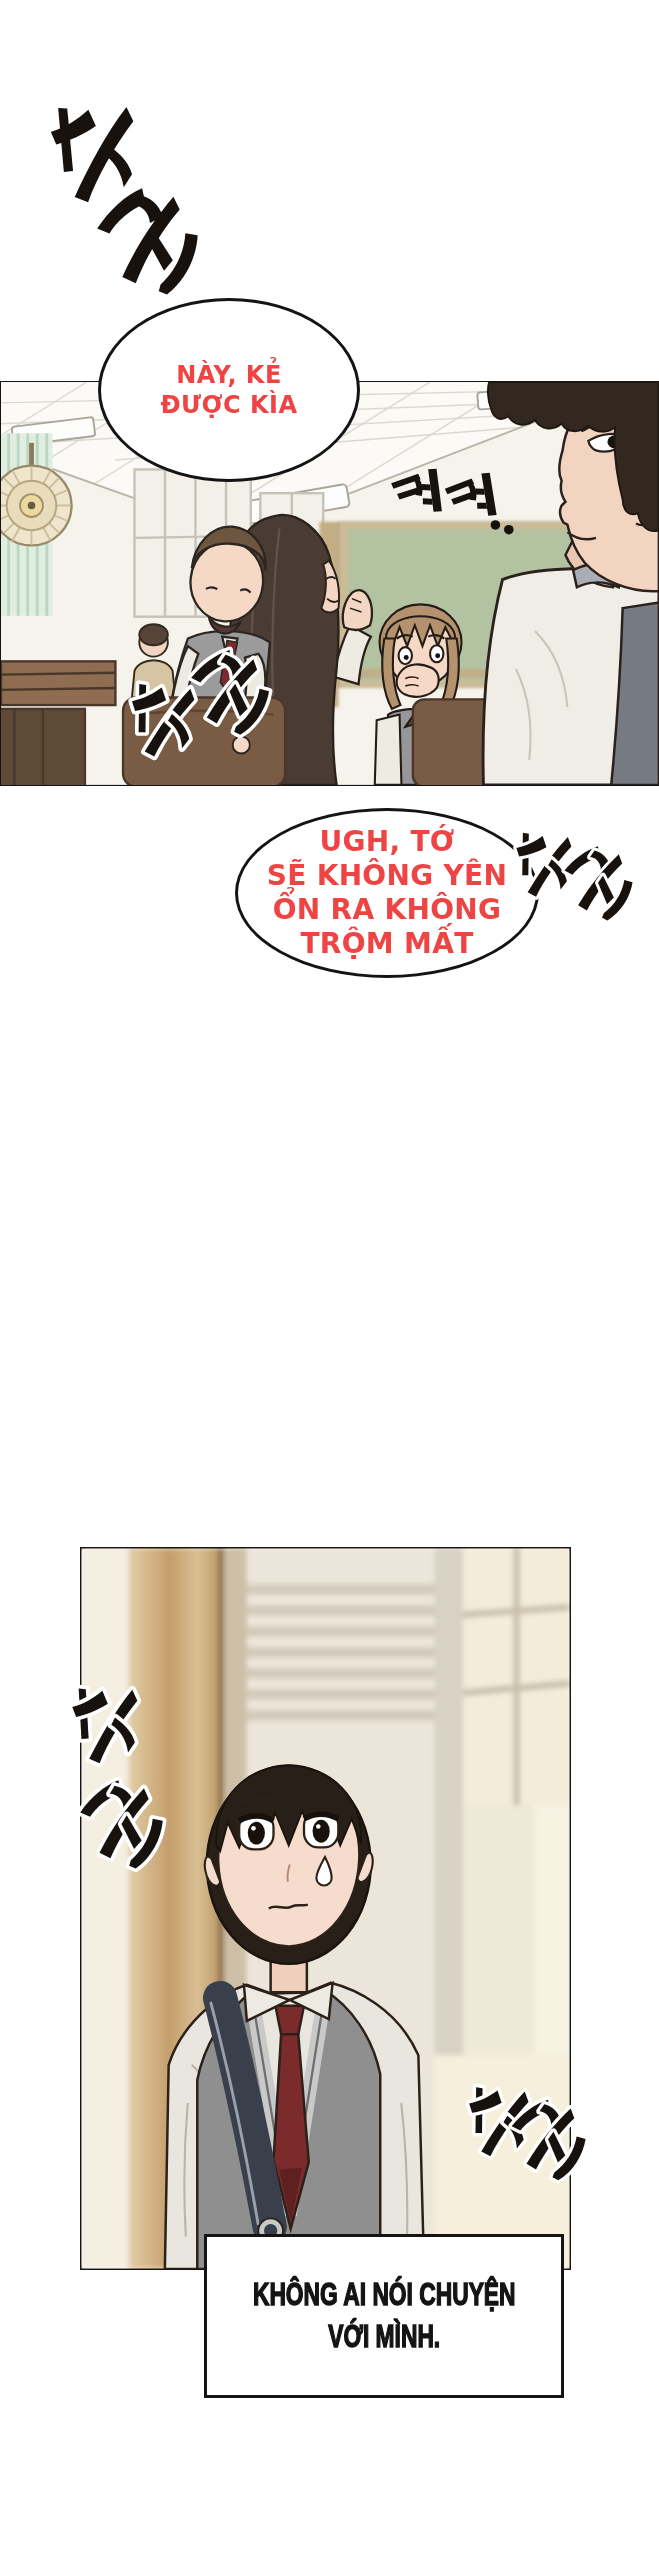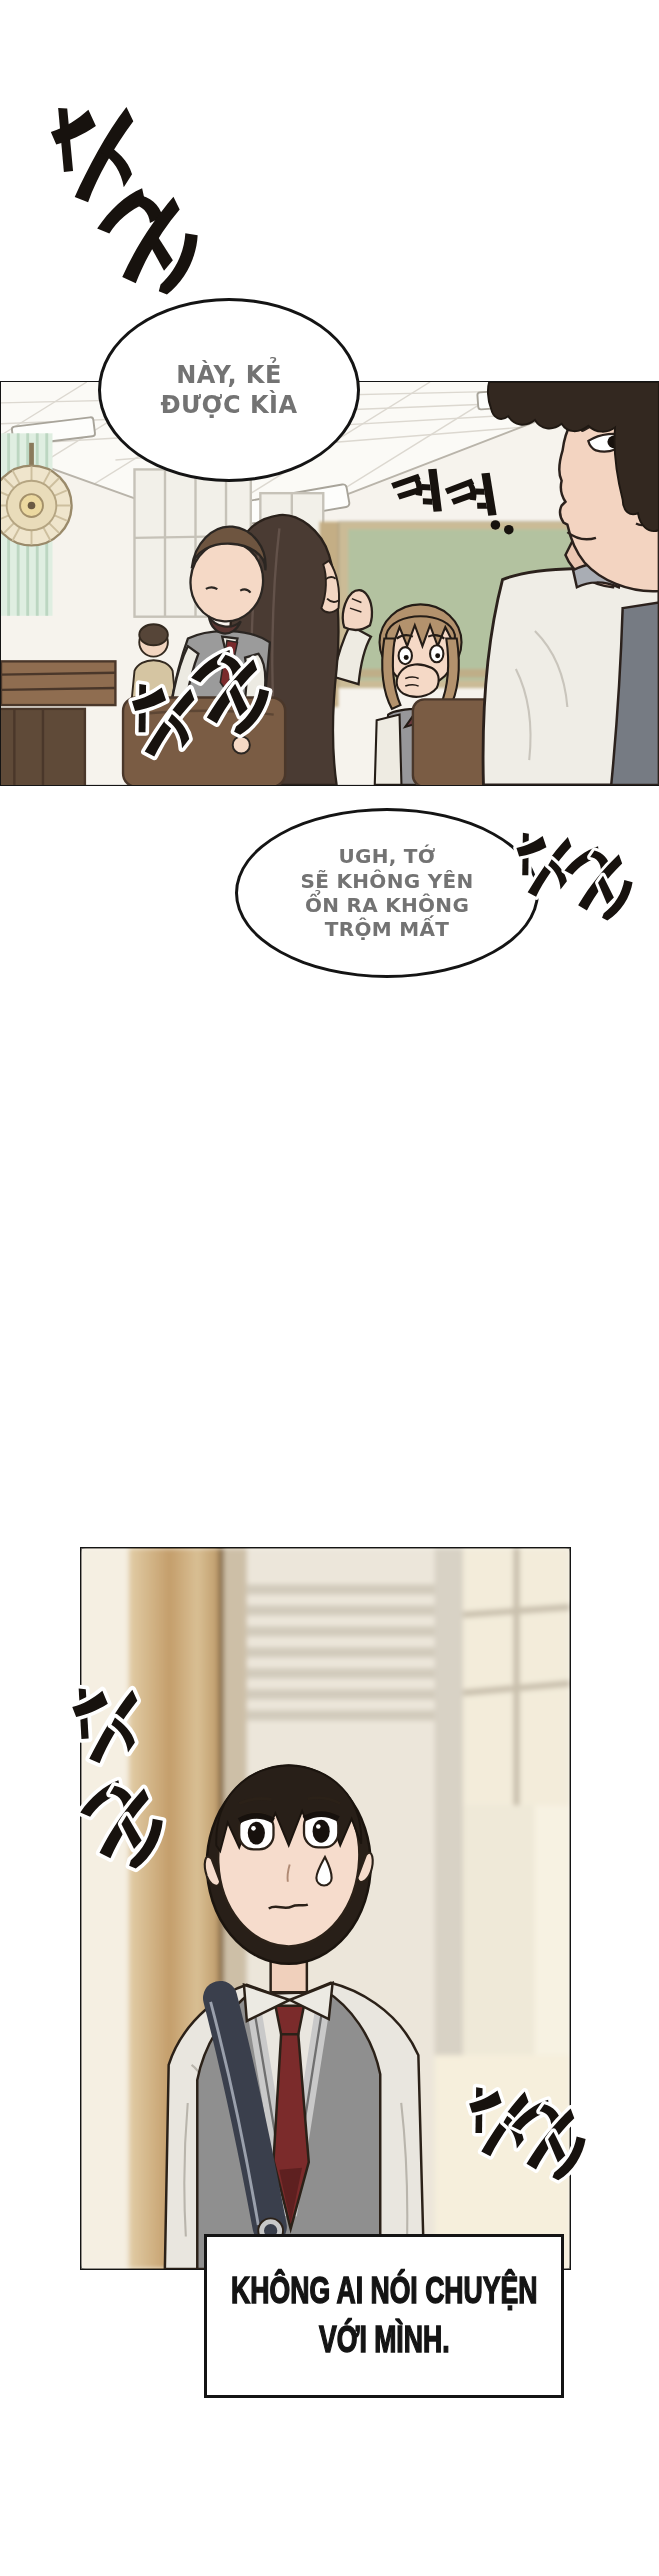--- a/index.html
+++ b/index.html
@@ -6,30 +6,30 @@
   .page{position:relative;width:660px;height:2576px;background:#ffffff;overflow:hidden;
         font-family:"DejaVu Sans",sans-serif;}
   
   .panel{position:absolute;background:#f7f4ee;border:2.9px solid #141414;box-sizing:border-box;z-index:1;}
   #panel1{left:0;top:398;width:660px;height:405px;top:381px;}
   #panel2{left:80px;top:1547px;width:491px;height:723px;}
   .panel svg{position:absolute;left:-1px;top:-1px;width:calc(100% + 1.9px);height:calc(100% + 1.9px);}
   
   .bubble{position:absolute;background:#fff;border:3.3px solid #141414;border-radius:50%;
           display:flex;flex-direction:column;align-items:center;justify-content:center;
-          text-align:center;z-index:15;color:#737373;font-weight:700;}
+          text-align:center;z-index:15;color:#ef4444;font-weight:700;}
   #bubble1{left:98px;top:298px;width:256px;height:178px;font-size:24px;line-height:1.25;letter-spacing:0.5px;}
-  #bubble2{left:235px;top:808px;width:298px;height:164px;font-size:20px;line-height:1.22;letter-spacing:0.3px;}
+  #bubble2{left:235px;top:808px;width:298px;height:164px;font-size:28px;line-height:1.22;letter-spacing:0.3px;}
   
   .caption{position:absolute;background:#fff;border:3.3px solid #141414;box-sizing:border-box;
            display:flex;align-items:center;justify-content:center;text-align:center;z-index:20;
            color:#141414;font-family:"Liberation Sans",sans-serif;font-weight:700;}
   .caption .stretch{display:inline-block;transform:scale(0.95,1.3);-webkit-text-stroke:1.1px #141414;}
   #caption1{left:98px;top:1473px;width:317px;height:121px;font-size:29px;}
-  #caption2{left:204px;top:2234px;width:360px;height:164px;font-size:28px;line-height:1.35;}
+  #caption2{left:204px;top:2234px;width:360px;height:164px;font-size:24px;line-height:1.35;}
   
   #sfx-overlay{position:absolute;left:0;top:0;width:660px;height:2576px;z-index:50;pointer-events:none;}
   .sfx-plain{fill:#17120e;}
   .sfx-outl{fill:#17120e;stroke:#ffffff;stroke-width:9;paint-order:stroke;stroke-linejoin:round;}
 </style>
 </head>
 <body>
 
 <div class="page">
 

